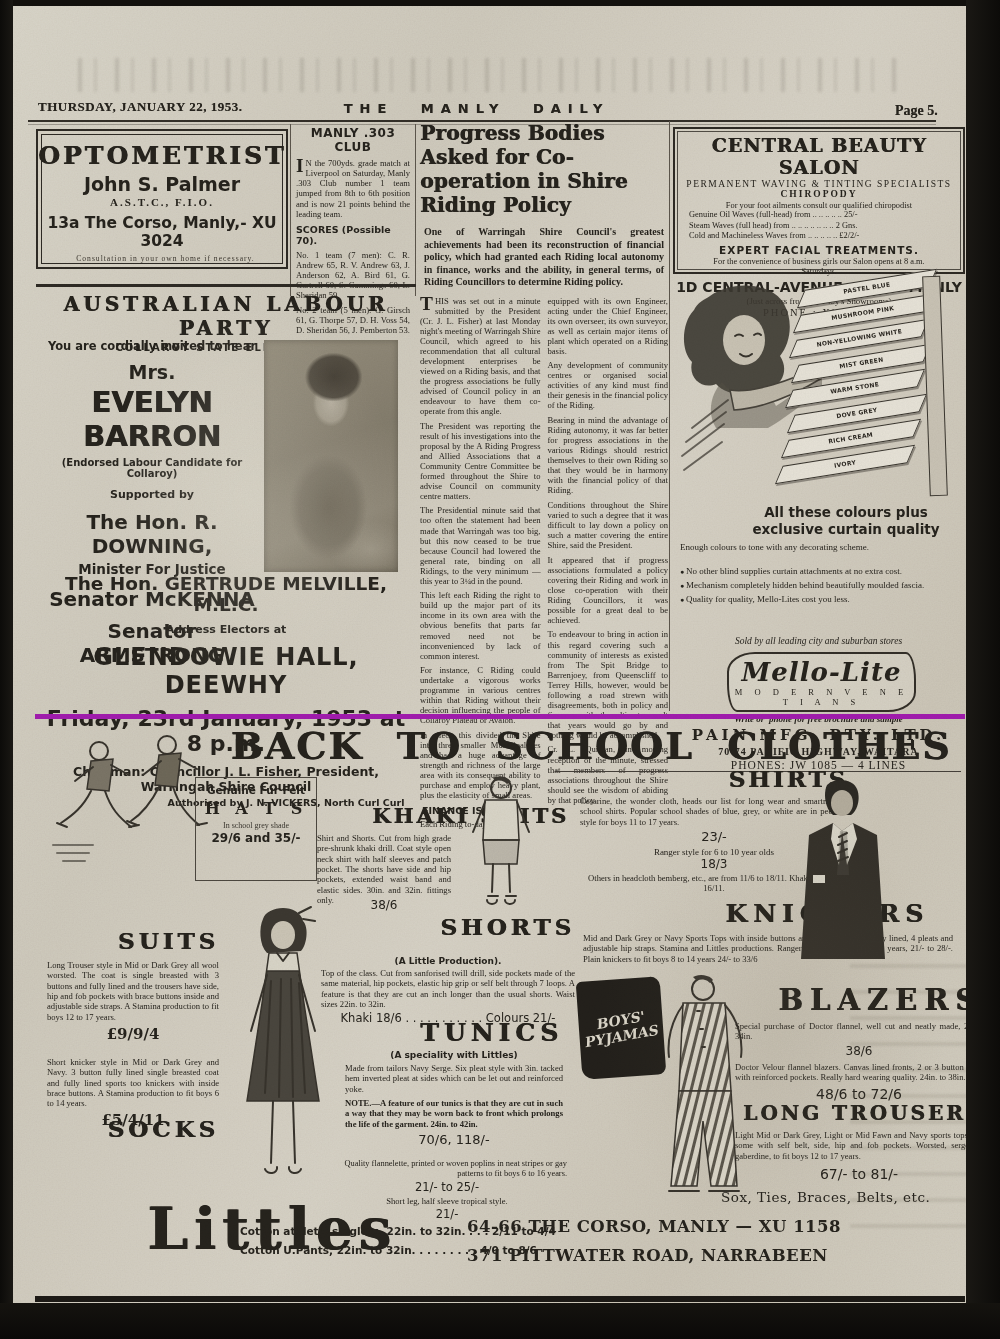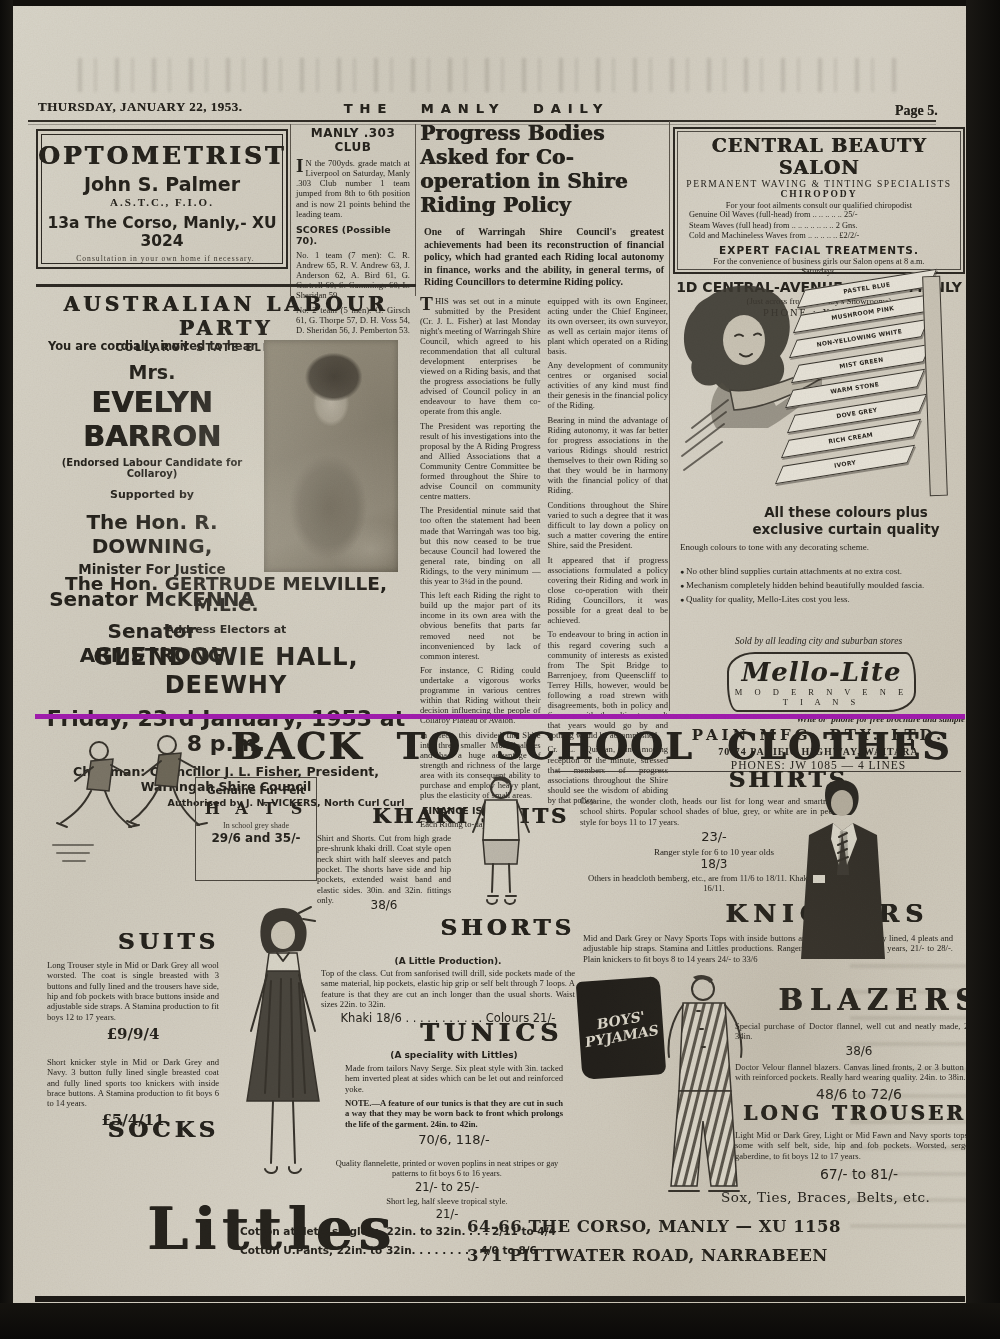--- a/index.html
+++ b/index.html
@@ -84,21 +84,21 @@
           font-size:13.5px;font-weight:bold;line-height:1.25;text-align:center;}
   .m-intro{position:absolute;left:8px;top:266px;width:278px;font-size:9px;line-height:1.2;text-align:justify;}
   .m-bullets{position:absolute;left:8px;top:290px;width:278px;}
   .m-bullets p{font-size:9px;line-height:1.2;margin:0 0 3px;text-align:justify;}
   .m-bullets p::before{content:"●  ";font-size:7px;}
   .m-stores{position:absolute;left:0;top:360px;width:293px;font-size:9.5px;font-style:italic;text-align:center;}
   .m-brandbox{position:absolute;left:55px;top:376px;width:185px;height:56px;border:2px solid #332f28;
               border-radius:28px 10px 28px 10px / 20px 28px 20px 28px;text-align:center;background:rgba(230,226,214,.35);}
   .m-brand{font-family:"DejaVu Serif",serif;font-size:26px;font-weight:bold;font-style:italic;margin-top:3px;letter-spacing:1px;}
   .m-brand-sub{font-size:8.5px;letter-spacing:5px;margin-top:0px;}
-  .m-write{position:absolute;left:0;top:438px;width:293px;font-size:9px;font-style:italic;font-weight:bold;text-align:right;}
+  .m-write{position:absolute;left:0;top:438px;width:293px;font-size:9px;font-style:italic;font-weight:bold;text-align:center;}
   .m-co{position:absolute;left:0;top:450px;width:293px;font-family:"DejaVu Serif",serif;font-size:15px;
         font-weight:bold;letter-spacing:4px;text-align:center;}
   .m-co-addr{position:absolute;left:0;top:470px;width:293px;font-size:10px;font-weight:bold;letter-spacing:1px;text-align:center;}
   .m-phones{position:absolute;left:0;top:483px;width:293px;font-size:11.5px;letter-spacing:1px;text-align:center;}
 
   
   .alp{left:36px;top:284px;width:380px;height:428px;border-top:3px solid #2e2a24;}
   .alp-title{font-family:"DejaVu Serif",serif;font-size:20px;font-weight:bold;letter-spacing:4px;margin-top:5px;}
   .alp-elect{font-family:"DejaVu Sans",sans-serif;font-size:10px;font-weight:bold;letter-spacing:2px;margin-top:2px;}
   .alp-left{position:absolute;left:0;top:52px;width:232px;text-align:center;}
@@ -153,21 +153,21 @@
   .shorts-p{font-size:11.5px;margin-top:2px;}
 
   .tunics{position:absolute;left:310px;top:299px;width:218px;text-align:center;}
   .tunics-t{font-size:25px;letter-spacing:5px;}
   .tunics-s{font-family:"DejaVu Sans",sans-serif;font-size:9px;font-weight:bold;margin-top:3px;}
   .tunics-b{margin-top:3px;}
   .tunics-n{font-size:8.6px;line-height:1.2;text-align:justify;font-weight:bold;margin-top:4px;}
   .tunics-p{font-size:13px;margin-top:3px;}
 
   .flan{position:absolute;left:292px;top:440px;width:240px;text-align:center;}
-  .flan-b{font-size:8.4px;line-height:1.2;}
+  .flan-b{font-size:8.4px;line-height:1.2;text-align:right;}
   .flan-p{font-size:11.5px;margin-top:1px;}
   .flan-l2{font-size:8.6px;margin-top:2px;}
 
   .singlets{position:absolute;left:205px;top:506px;width:352px;}
   .singlets p{font-family:"DejaVu Sans",sans-serif;font-size:10.5px;font-weight:bold;margin:0 0 7px;}
 
   .suits{position:absolute;left:12px;top:208px;width:172px;text-align:center;}
   .suits-t{font-size:23px;letter-spacing:4px;}
   .suits-b{margin-top:6px;}
   .suits-p{font-family:"DejaVu Serif",serif;font-size:15px;font-weight:bold;text-align:center;margin-top:3px;}

